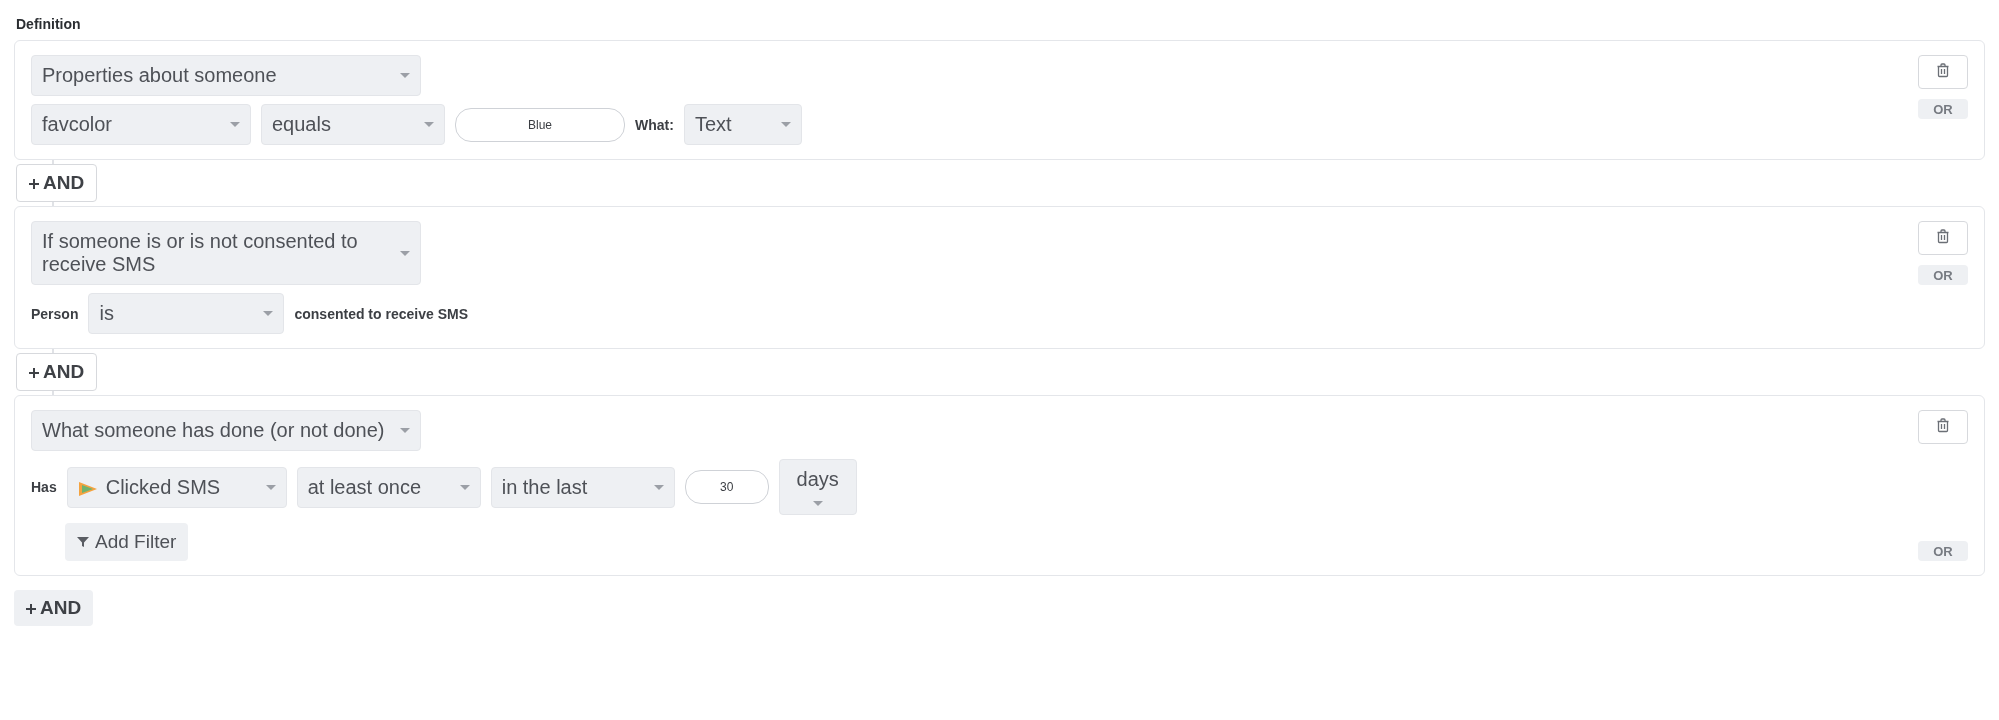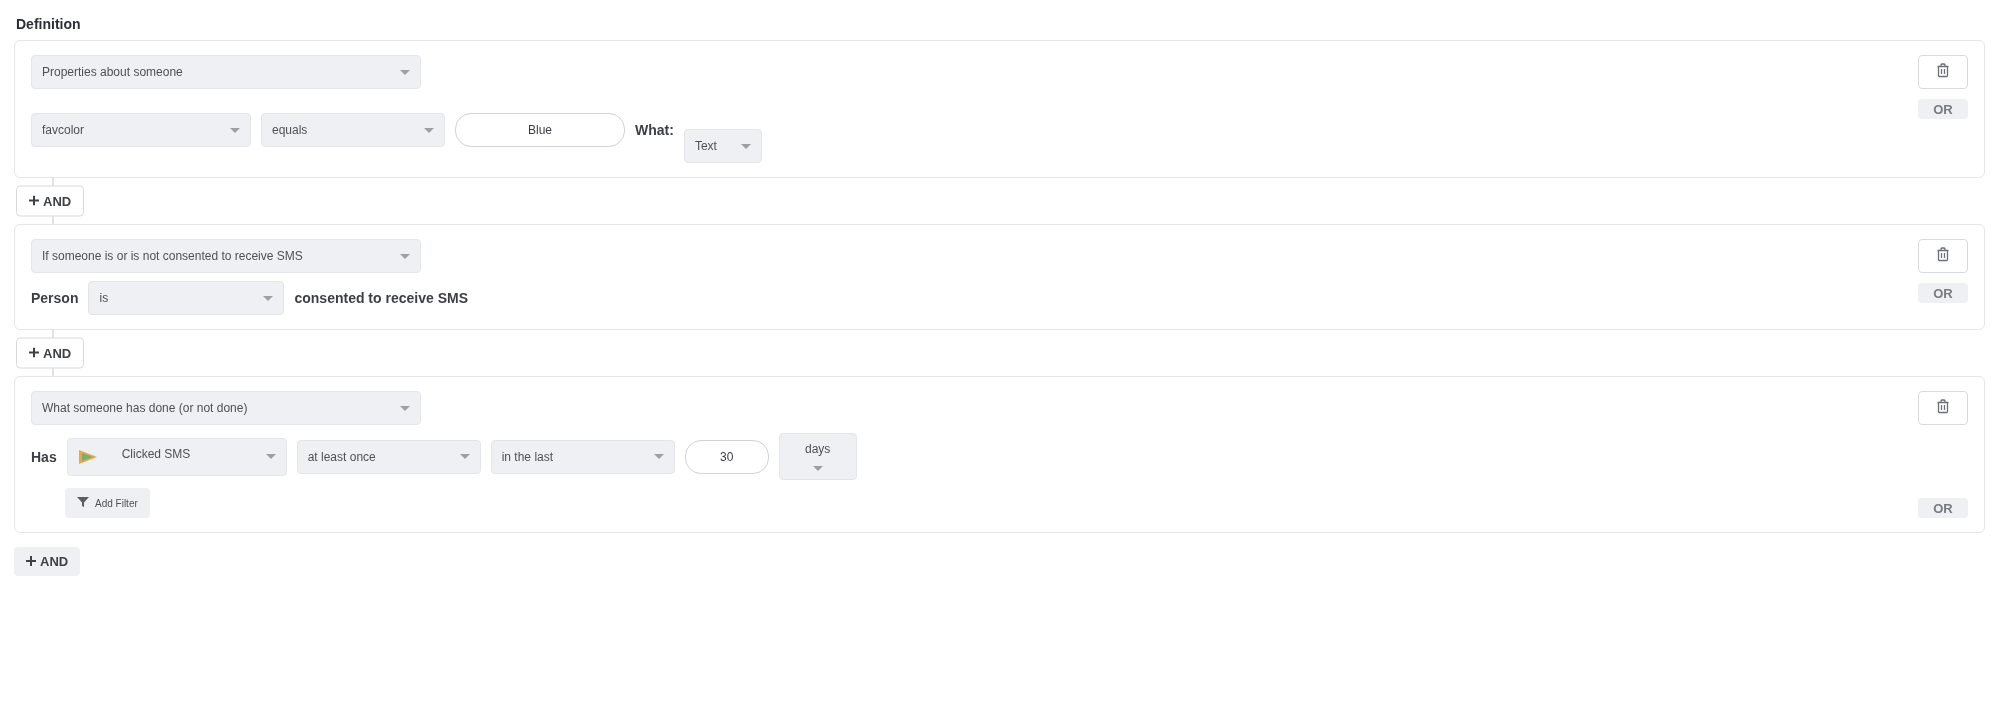--- a/index.html
+++ b/index.html
@@ -39,21 +39,21 @@
   .and-chip {
     position: absolute;
     left: 2px;
     top: 50%;
     transform: translateY(-50%);
     background: #fff;
     border: 1px solid #d7d9dd;
     border-radius: 4px;
     padding: 7px 12px;
     font-weight: 700;
-    font-size: 13px;
+    font-size: 19px;
     color: #3e4146;
     cursor: pointer;
     display: inline-flex;
     align-items: center;
     gap: 4px;
   }
   .and-chip.final {
     position: static;
     transform: none;
     margin-top: 14px;
@@ -65,34 +65,34 @@
   .select {
     display: inline-flex;
     align-items: center;
     justify-content: space-between;
     gap: 10px;
     background: #eef0f3;
     border: 1px solid #e3e5e9;
     border-radius: 4px;
     padding: 8px 10px;
     color: #4e5157;
-    font-size: 12px;
+    font-size: 20px;
     cursor: pointer;
     min-height: 34px;
   }
   .select .caret {
     width: 0; height: 0;
     border-left: 5px solid transparent;
     border-right: 5px solid transparent;
     border-top: 5px solid #9b9fa6;
   }
   .select.w-lg { width: 390px; }
   .select.w-md { width: 220px; }
   .select.w-sm { width: 184px; }
-  .select.w-xs { width: 78px; margin-top: 32px; }
+  .select.w-xs { width: 118px; }
   .select.w-xxs { width: 78px; flex-direction: column; }
   input.txt {
     border: 1px solid #cfd2d7;
     border-radius: 16px;
     padding: 7px 10px;
     font-size: 12px;
     color: #3a3d42;
     background: #fff;
     min-height: 34px;
     text-align: center;
@@ -133,28 +133,28 @@
   }
   .add-filter {
     display: inline-flex;
     align-items: center;
     gap: 6px;
     background: #eef0f3;
     border: none;
     border-radius: 4px;
     padding: 8px 12px;
     color: #4e5157;
-    font-size: 10px;
+    font-size: 19px;
     cursor: pointer;
   }
   .klaviyo-ico {
     width: 20px; height: 20px;
     display: inline-flex; align-items: center; justify-content: center;
   }
-  .sel-content { display: inline-flex; align-items: flex-start; gap: 24px; }
+  .sel-content { display: inline-flex; align-items: flex-end; gap: 8px; }
   .indent { margin-left: 34px; }
 </style>
 </head>
 <body>
 
 
 
 <div class="section-title">Definition</div>
 
 

